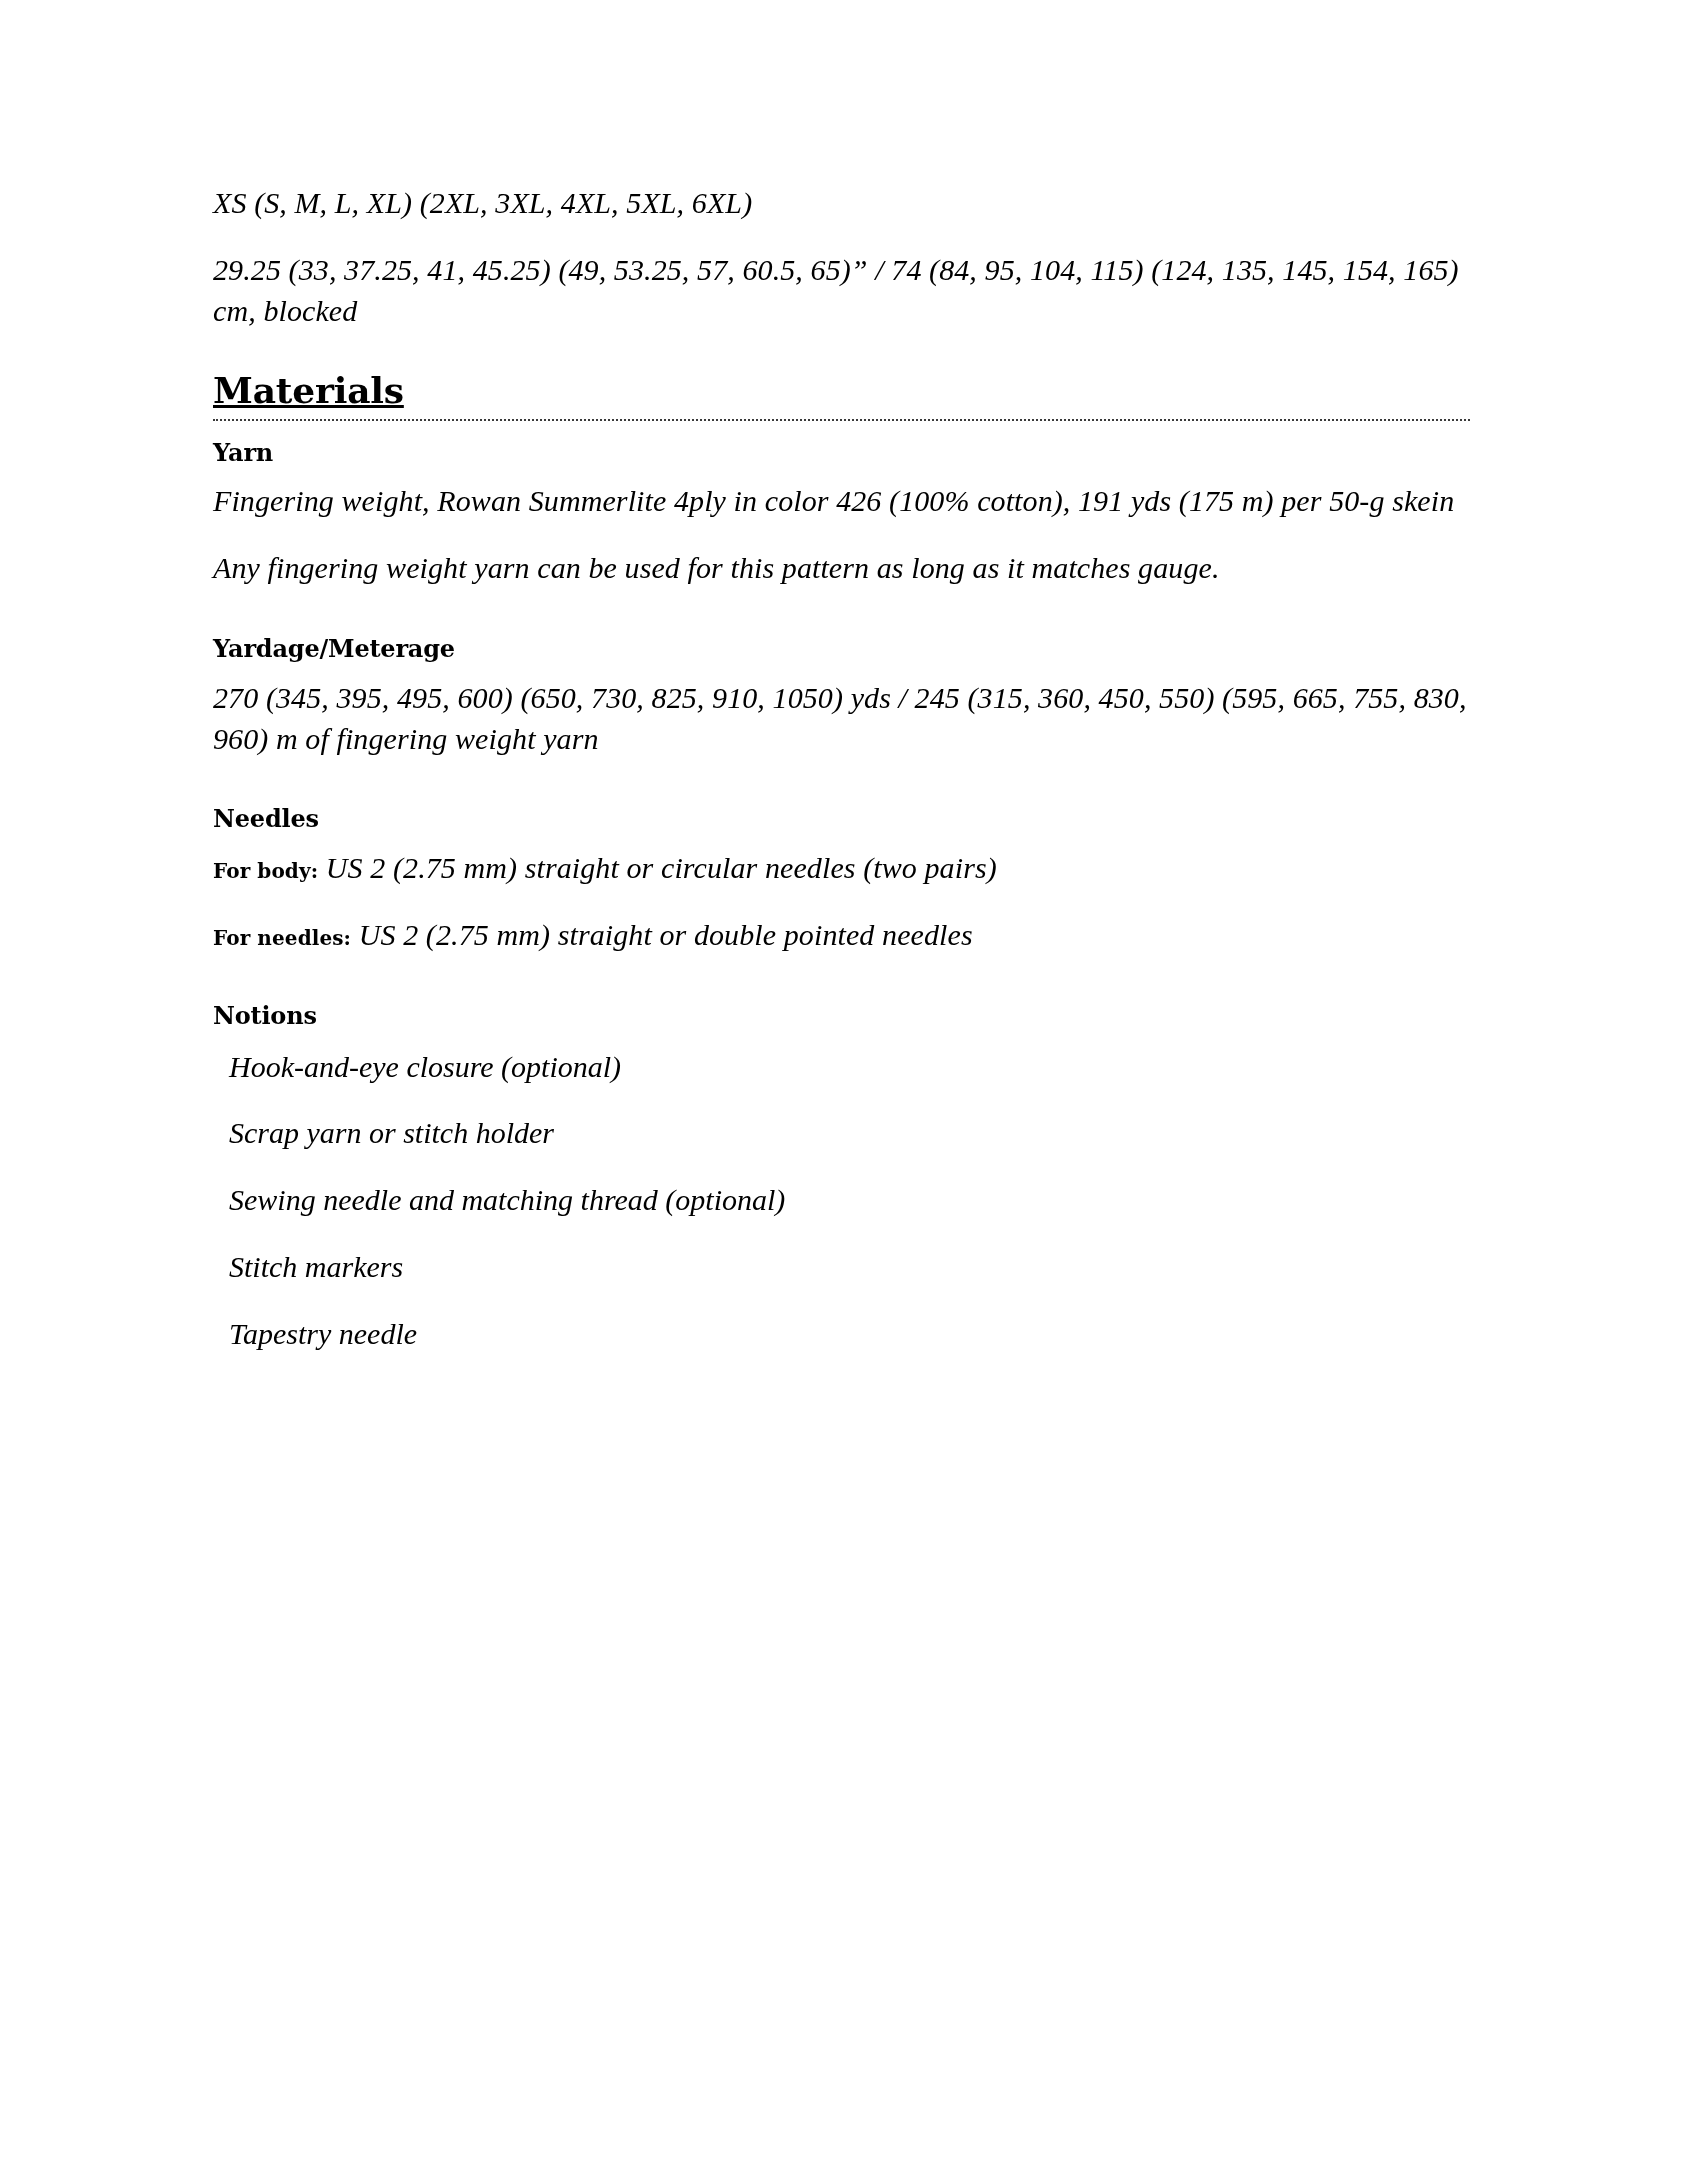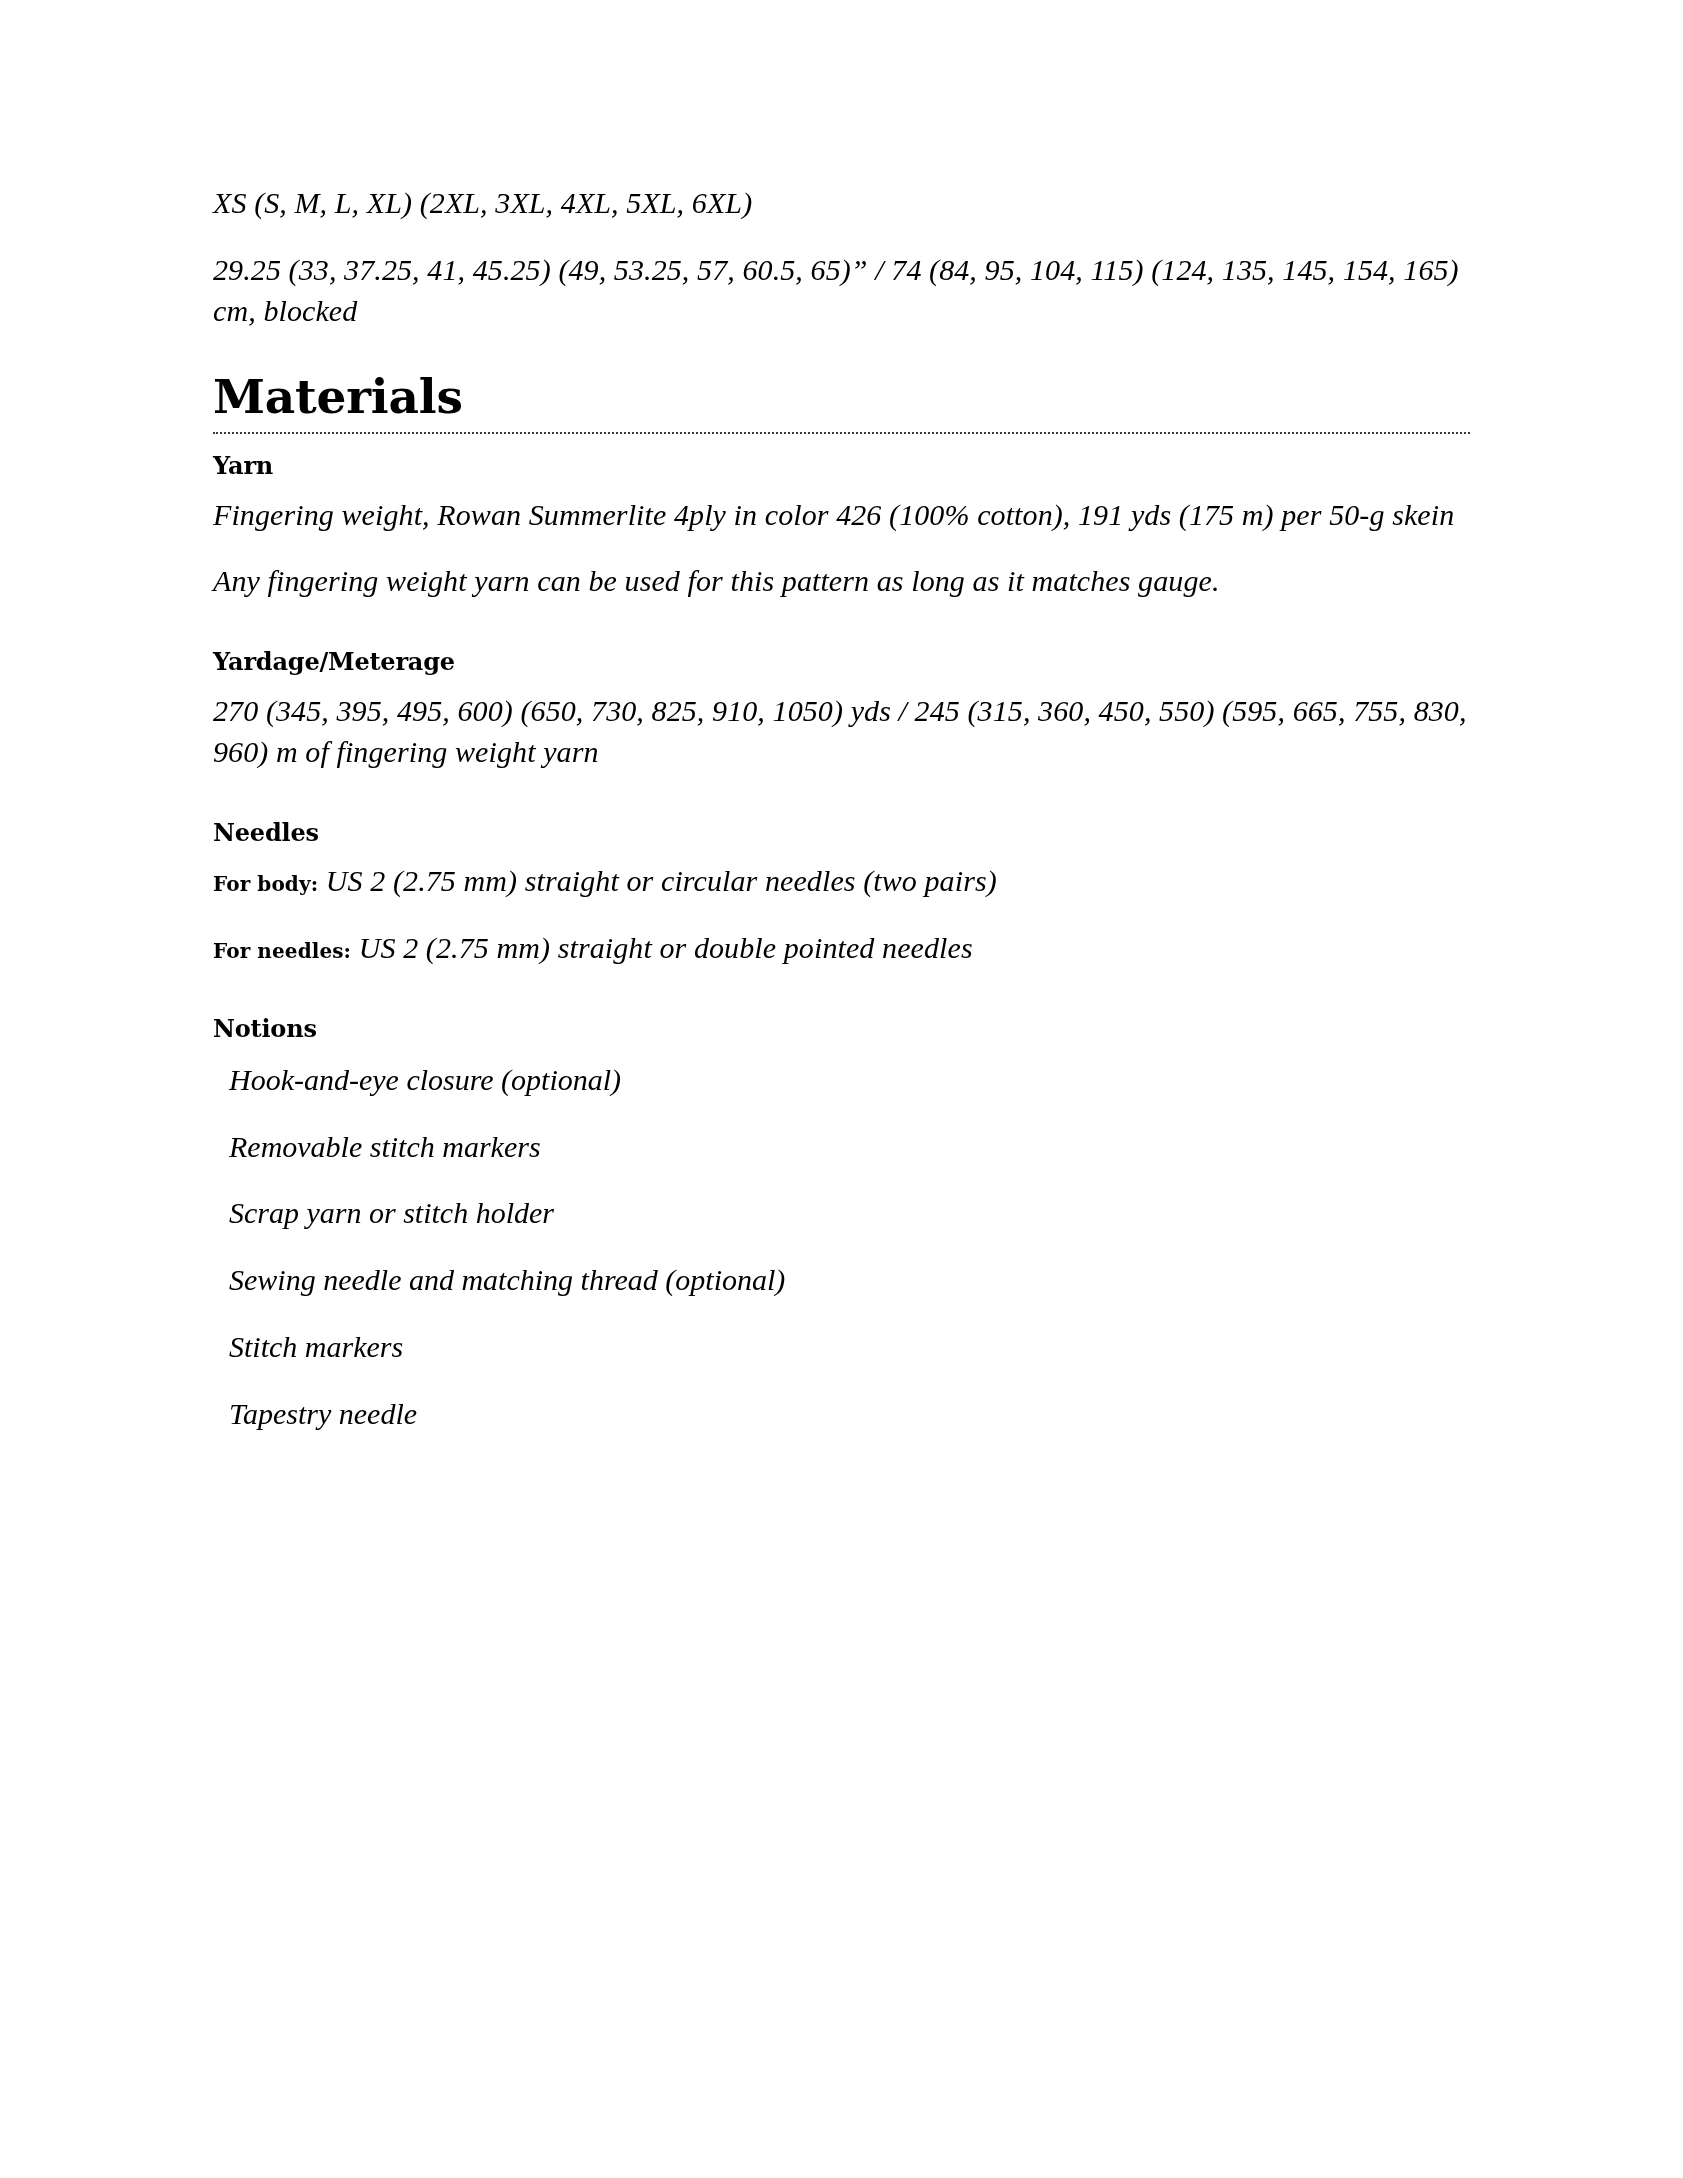--- a/index.html
+++ b/index.html
@@ -30,24 +30,25 @@
     margin: 0 0 26px 0;
     letter-spacing: 0.1px;
   }
   .para.tight {
     margin-bottom: 30px;
   }
   h2.section {
     font-family: "DejaVu Serif", serif;
     font-weight: bold;
     font-style: normal;
-    font-size: 47px;
+    font-size: 36px;
     margin: 38px 0 0 0;
     line-height: 1.2;
     letter-spacing: -0.2px;
+    text-decoration: underline;
   }
   .rule {
     border: 0;
     border-top: 2px dotted #3a3a3a;
     margin: 6px 0 14px 0;
     height: 0;
     width: 100%;
   }
   h3.sub {
     font-family: "DejaVu Serif", serif;
@@ -98,21 +99,20 @@
   <h3 class="sub spaced">Yardage/Meterage</h3>
   <p class="para">270 (345, 395, 495, 600) (650, 730, 825, 910, 1050) yds / 245 (315, 360, 450, 550) (595, 665, 755, 830, 960) m of fingering weight yarn</p>
 
   <h3 class="sub spaced">Needles</h3>
   <p class="para"><b>For body:</b><span> US 2 (2.75 mm) straight or circular needles (two pairs)</span></p>
   <p class="para"><b>For needles:</b><span> US 2 (2.75 mm) straight or double pointed needles</span></p>
 
   <h3 class="sub spaced">Notions</h3>
   <ul class="notions-list">
     <li>Hook-and-eye closure (optional)</li>
-    <li>Removable stitch markers</li>
     <li>Scrap yarn or stitch holder</li>
     <li>Sewing needle and matching thread (optional)</li>
     <li>Stitch markers</li>
     <li>Tapestry needle</li>
   </ul>
 
 </div>
 
 
 </body></html>

